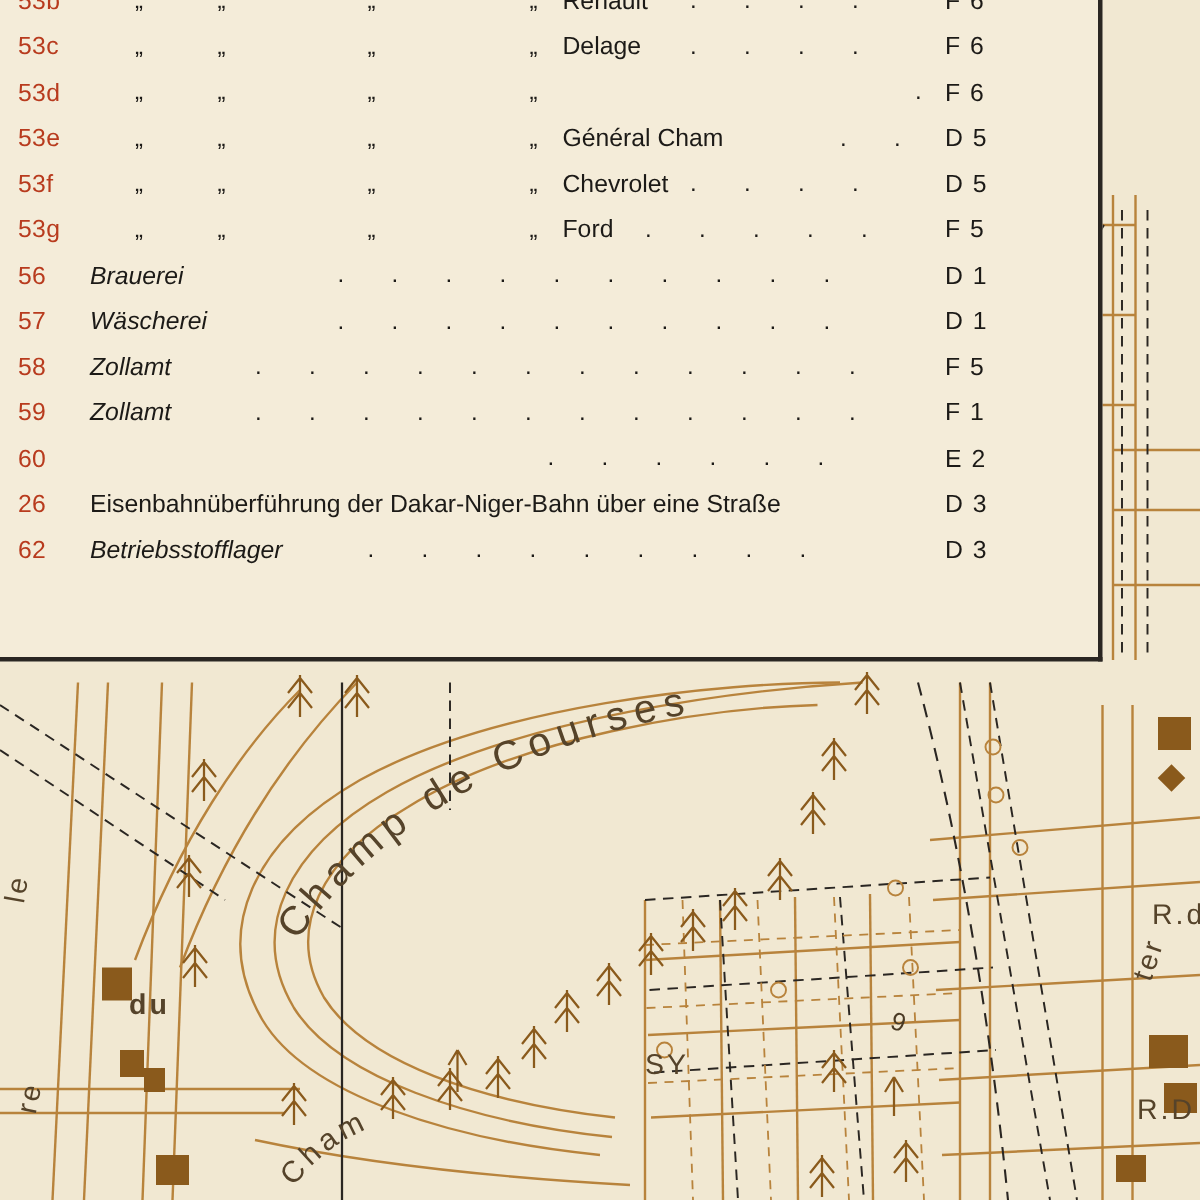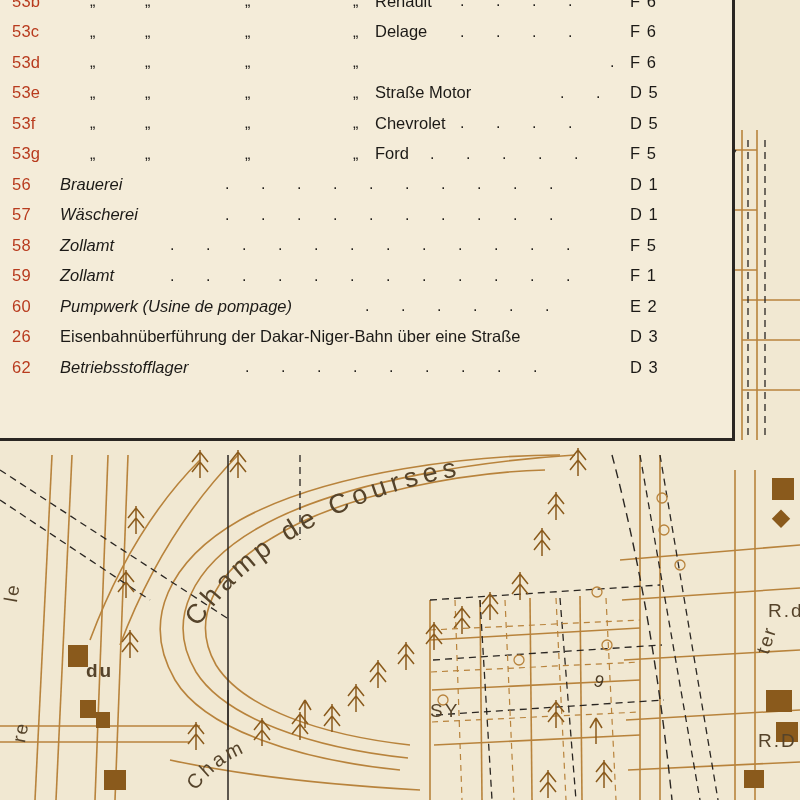--- a/index.html
+++ b/index.html
@@ -353,21 +353,21 @@
           </span>
         <span class="lg-grid">F 6</span>
       </div>
 
       <div class="legend-row" style="top:0px;">
         <span class="lg-num">53e</span>
         <span class="lg-ditto lg-d1">„</span>
         <span class="lg-ditto lg-d2">„</span>
         <span class="lg-ditto lg-d3">„</span>
         <span class="lg-ditto lg-d4">„</span>
-        <span class="lg-maker">Straße Motor</span>
+        <span class="lg-maker">Général Cham</span>
         <span class="lg-dots" style="left:570px; right:110px;">
             <span class="dotline"><span>.</span><span>.</span></span>
           </span>
         <span class="lg-grid">D 5</span>
       </div>
 
       <div class="legend-row" style="top:0px;">
         <span class="lg-num">53f</span>
         <span class="lg-ditto lg-d1">„</span>
         <span class="lg-ditto lg-d2">„</span>
@@ -424,21 +424,20 @@
         <span class="lg-num">59</span>
         <span class="lg-label">Zollamt</span>
         <span class="lg-dots" style="left:180px; right:110px;">
             <span class="dotline"><span>.</span><span>.</span><span>.</span><span>.</span><span>.</span><span>.</span><span>.</span><span>.</span><span>.</span><span>.</span><span>.</span><span>.</span></span>
           </span>
         <span class="lg-grid">F 1</span>
       </div>
 
       <div class="legend-row" style="top:0px;">
         <span class="lg-num">60</span>
-        <span class="lg-label">Pumpwerk (Usine de pompage)</span>
         <span class="lg-dots" style="left:375px; right:110px;">
             <span class="dotline"><span>.</span><span>.</span><span>.</span><span>.</span><span>.</span><span>.</span></span>
           </span>
         <span class="lg-grid">E 2</span>
       </div>
 
       <div class="legend-row" style="top:0px;">
         <span class="lg-num">26</span>
         <span class="lg-wide-label">Eisenbahnüberführung der Dakar-Niger-Bahn über eine Straße</span>
         <span class="lg-grid">D 3</span>

